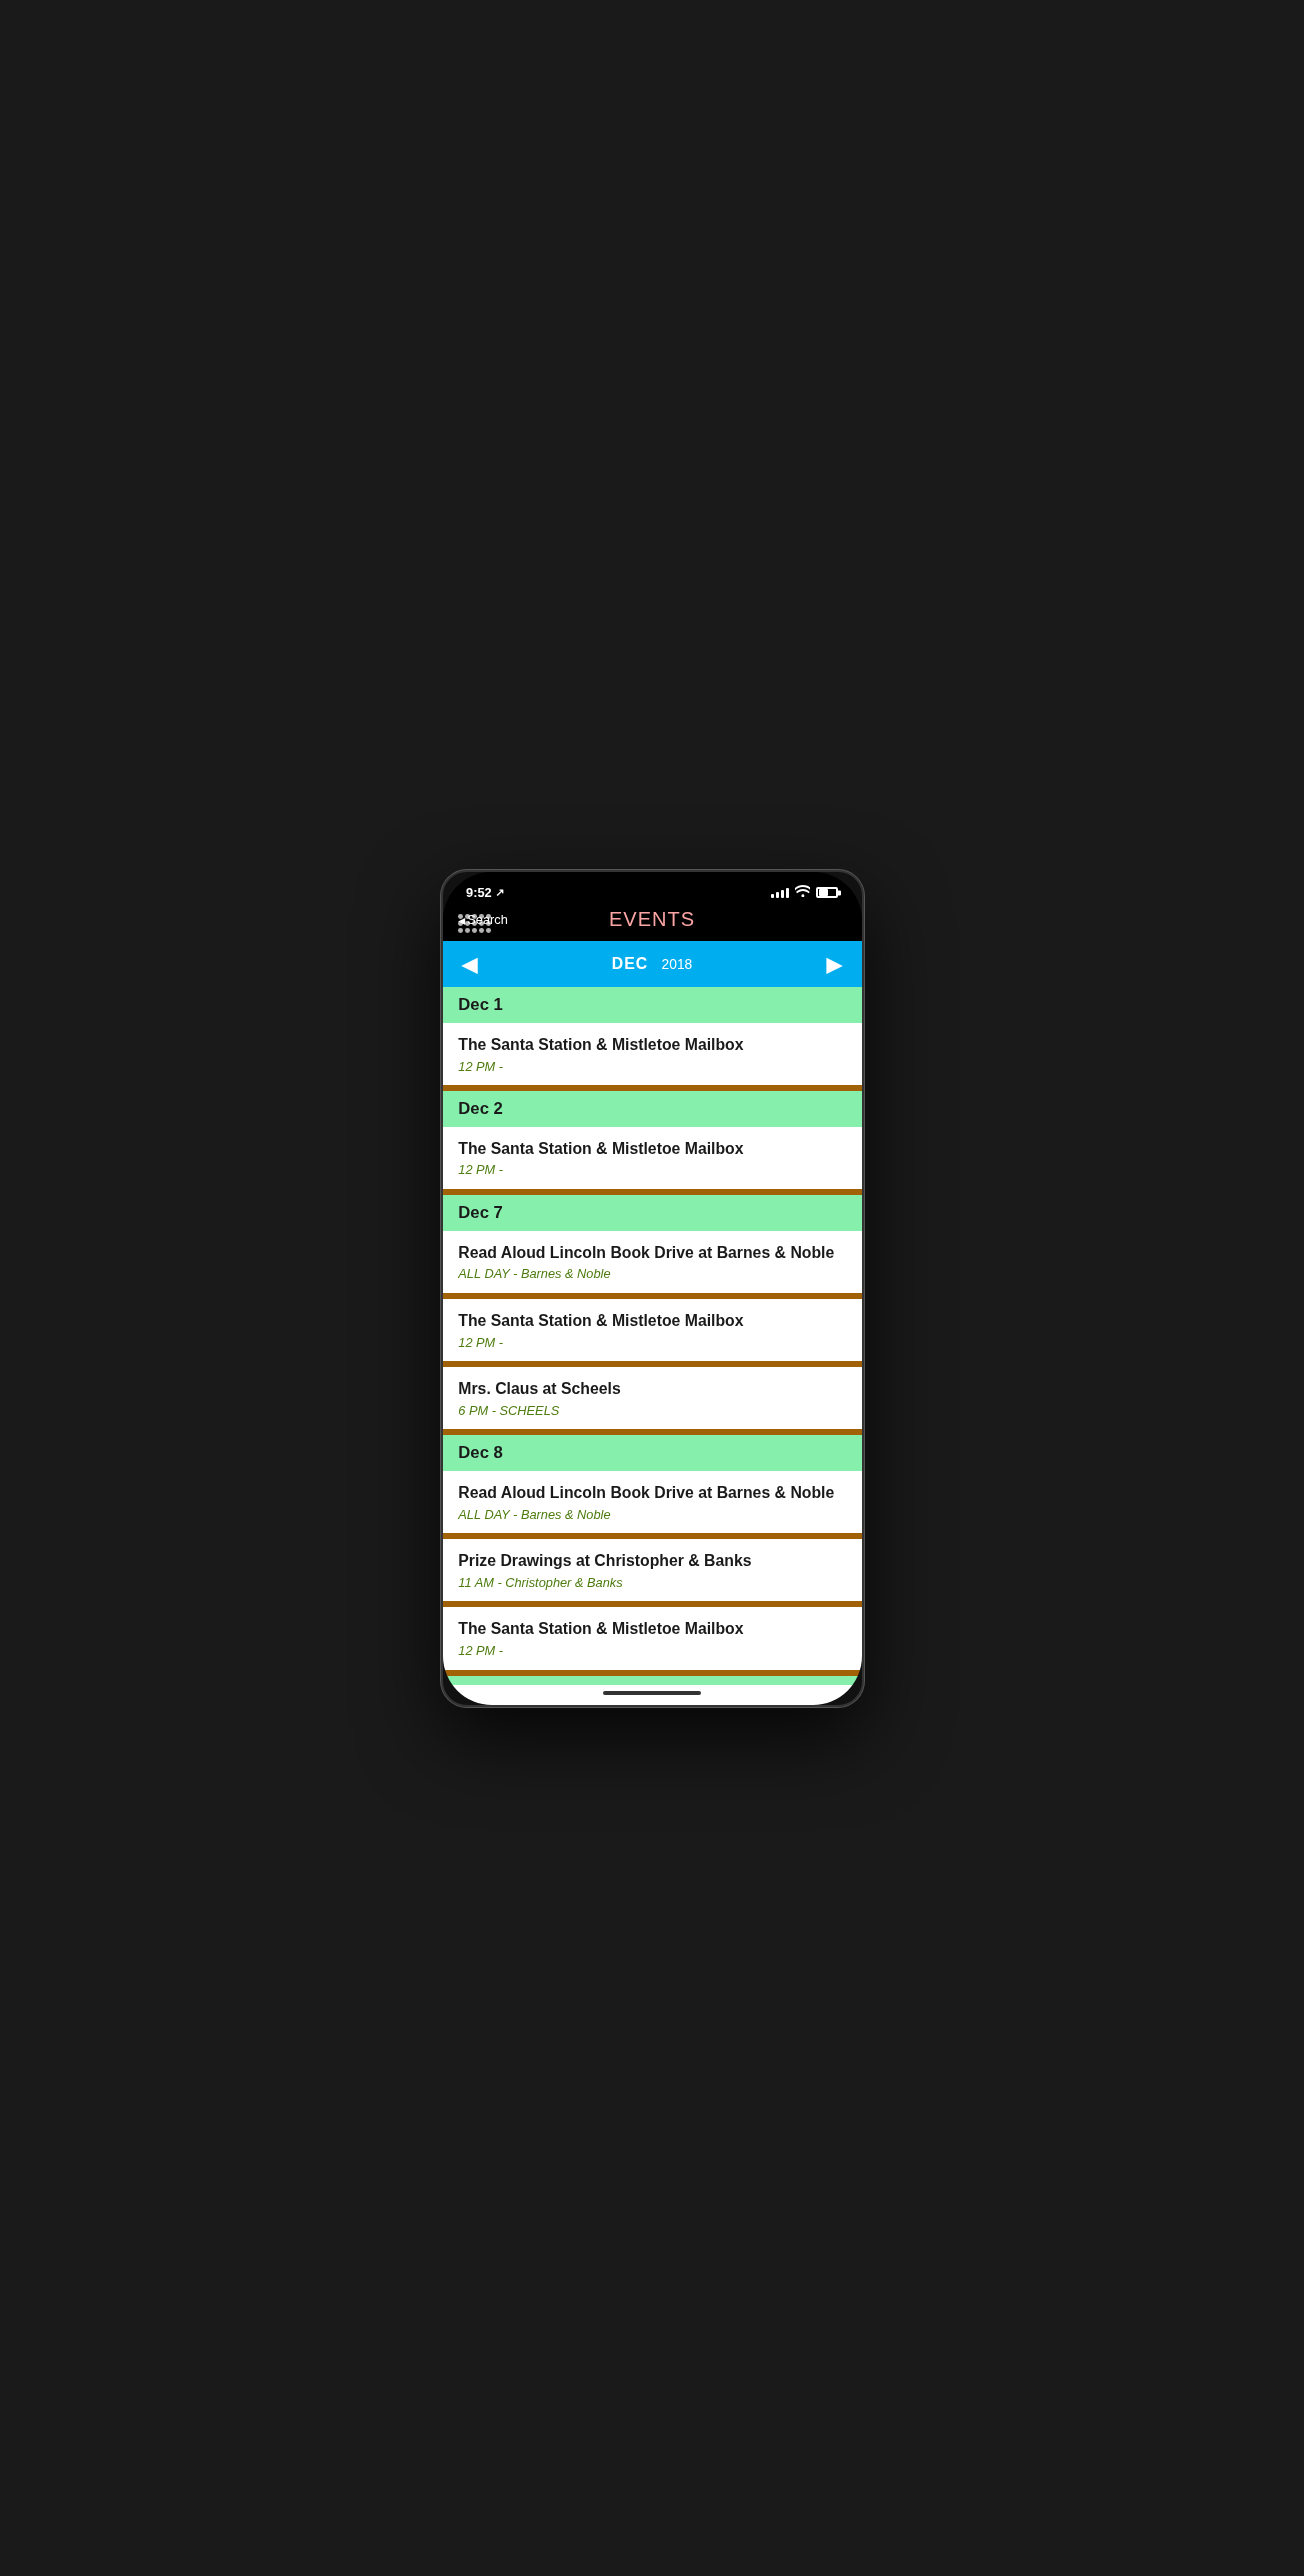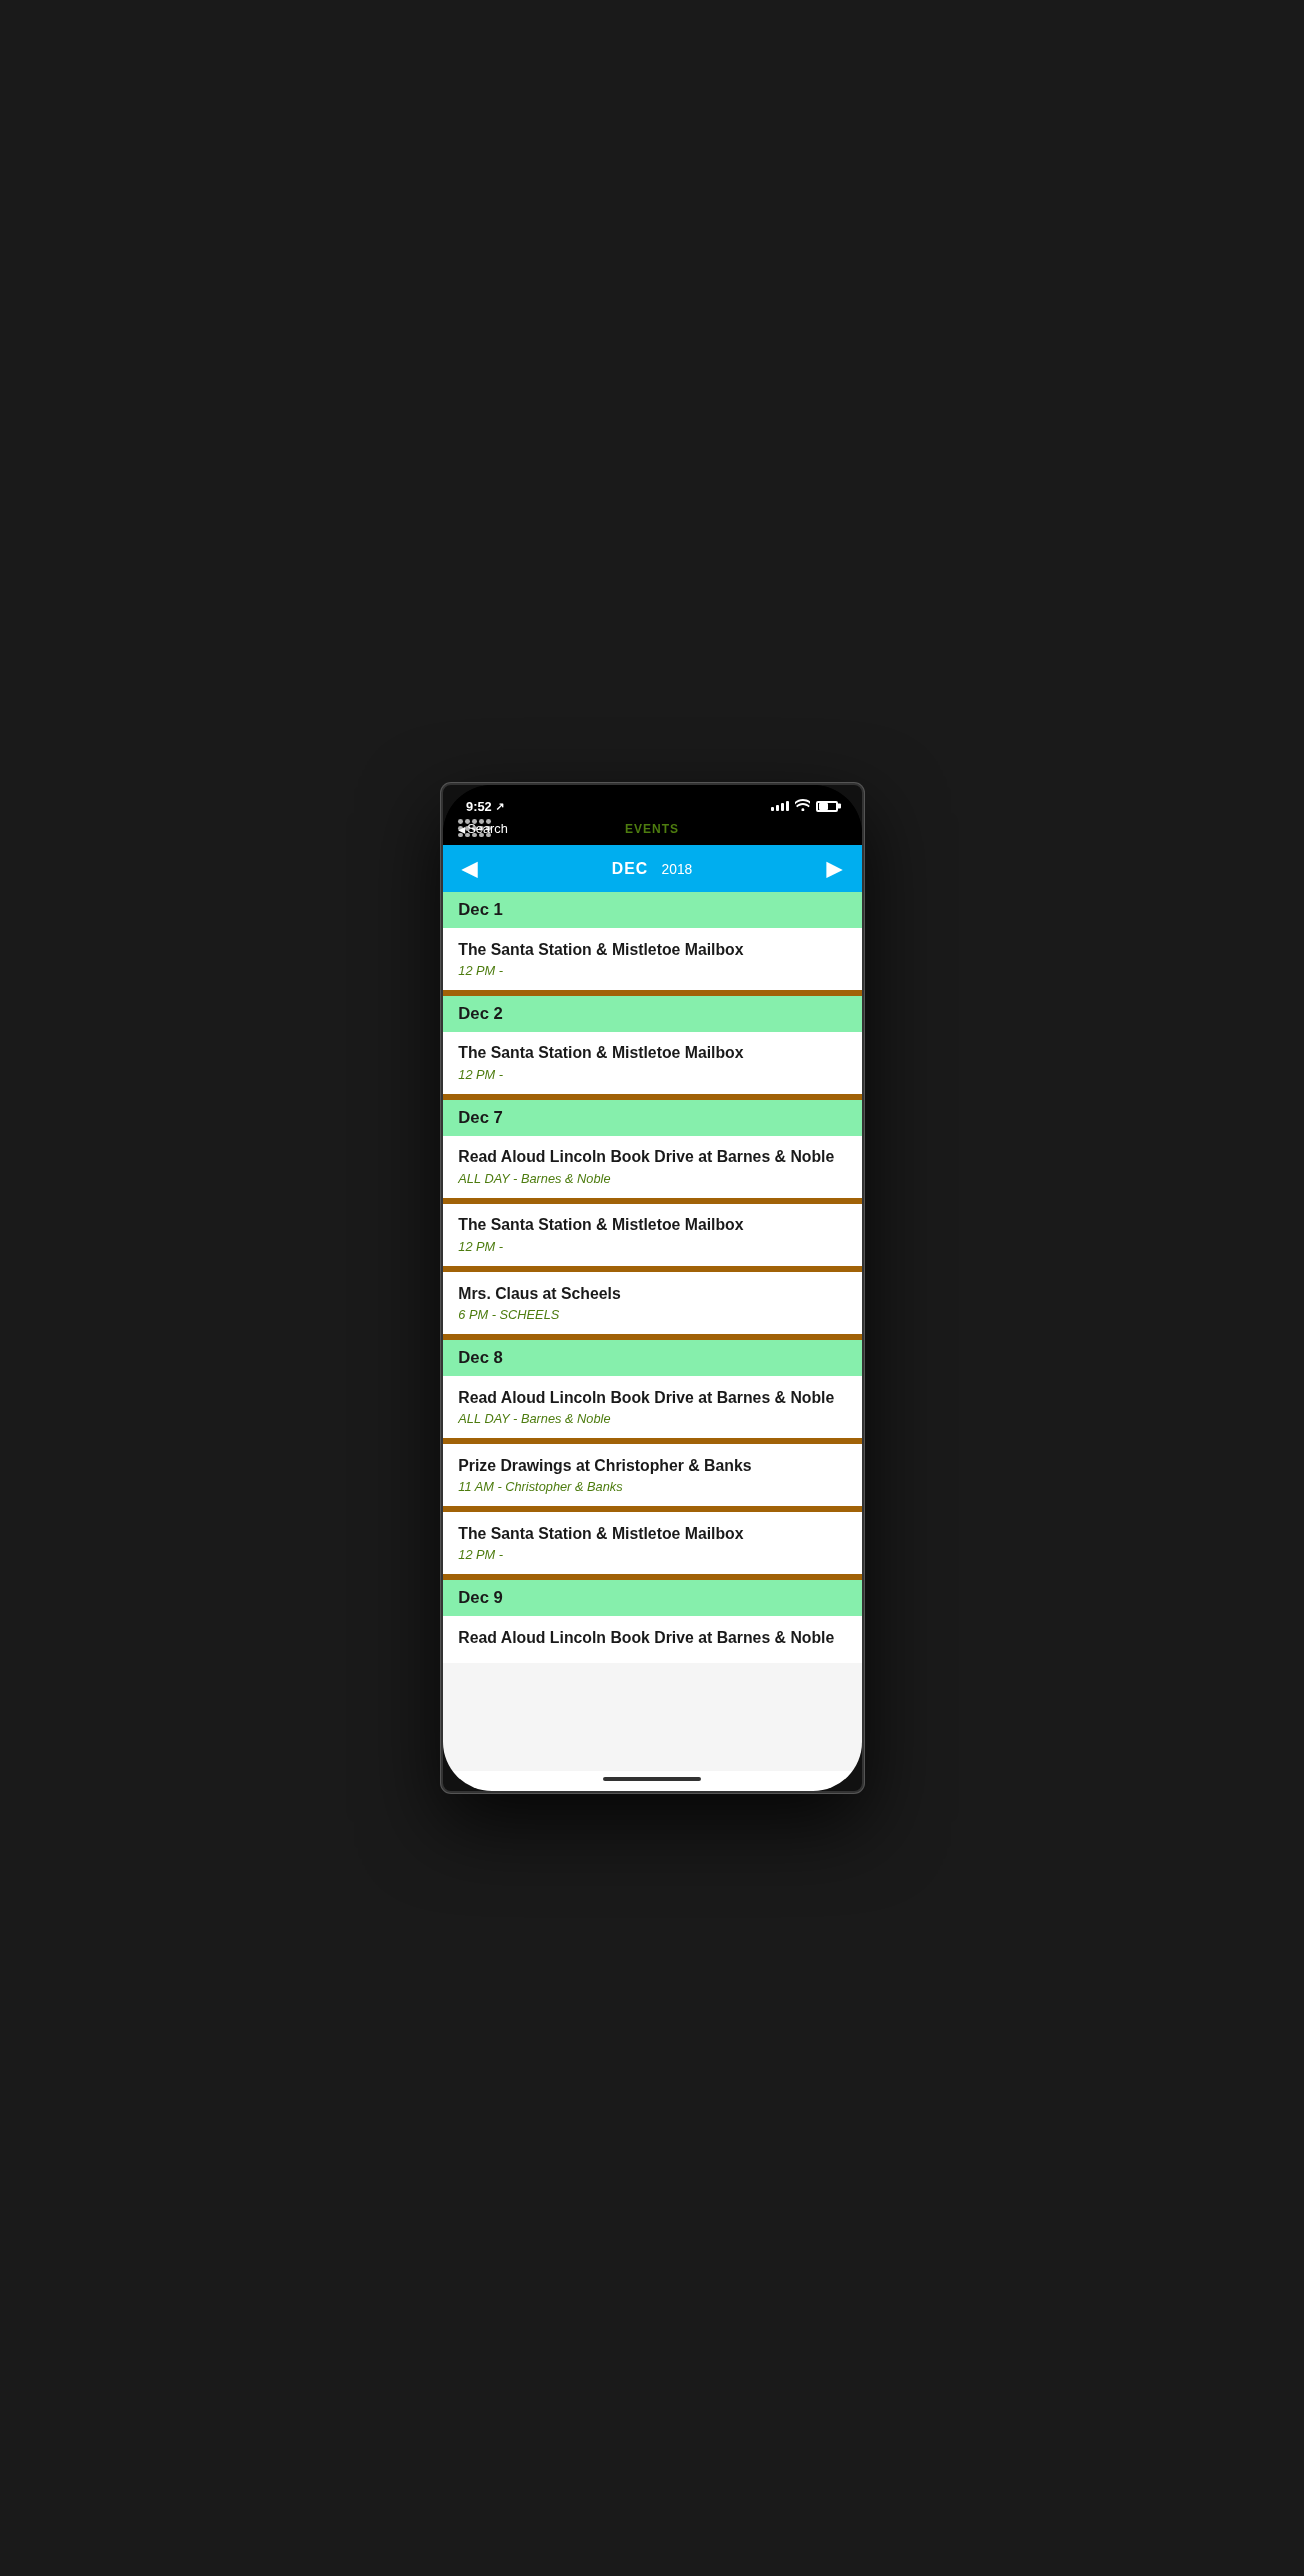--- a/index.html
+++ b/index.html
@@ -8,23 +8,23 @@
       background: #1a1a1a;
       display: flex;
       justify-content: center;
       align-items: center;
       min-height: 100vh;
       font-family: -apple-system, BlinkMacSystemFont, 'Helvetica Neue', Arial, sans-serif;
     }
 
     .phone-outer {
       width: 423px;
-      height: 1010px;
+      height: 837px;
       background: #111;
-      border-radius: 10px;
+      border-radius: 26px;
       border: 2px solid #333;
       box-shadow: 0 0 0 1px #555, 0 29.5px 79px rgba(0,0,0,0.8);
       position: relative;
       overflow: hidden;
       display: flex;
       flex-direction: column;
       justify-content: flex-end;
     }
 
     
@@ -177,23 +177,23 @@
     }
 
     .logo-dot {
       width: 4.9px;
       height: 4.9px;
       border-radius: 50%;
       background: rgba(255,255,255,0.7);
     }
 
     .page-title {
-      color: #4d7c0f;
-      font-size: 12px;
-      font-weight: 700;
+      color: #fca5a5;
+      font-size: 20px;
+      font-weight: 400;
       letter-spacing: 1px;
       text-transform: uppercase;
     }
 
     
     .month-nav {
       background: #00aeef;
       display: flex;
       align-items: center;
       justify-content: space-between;

